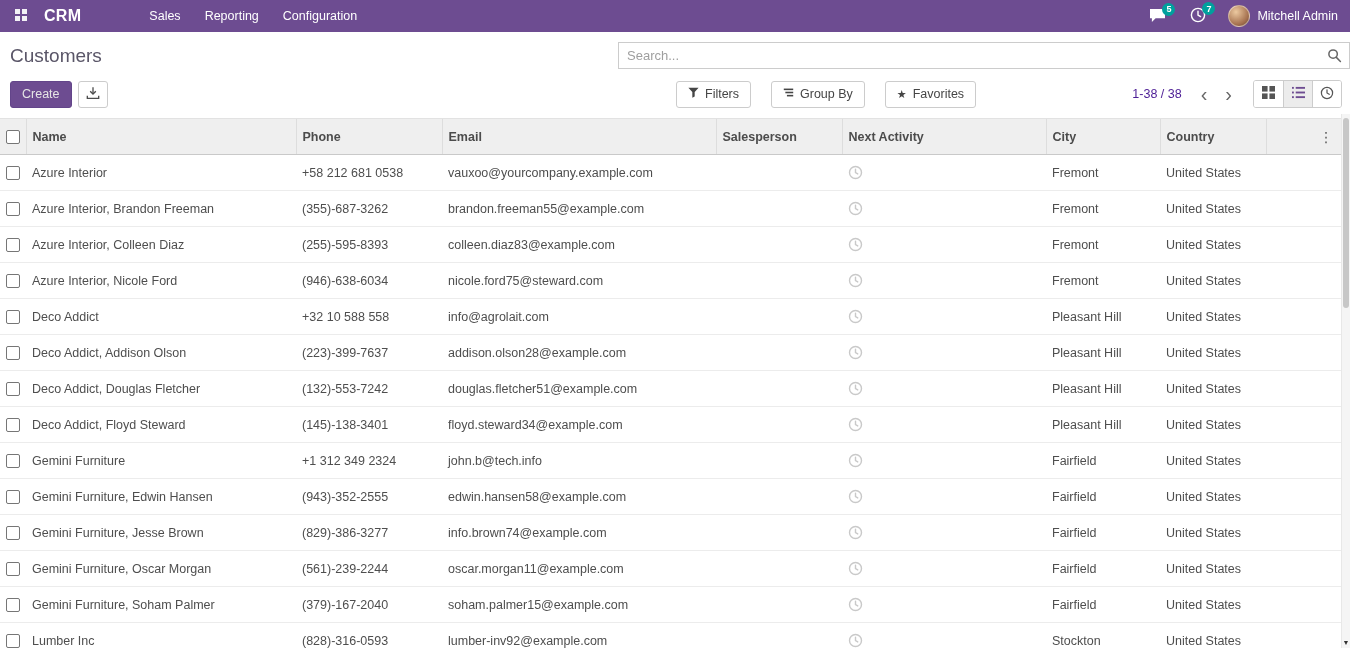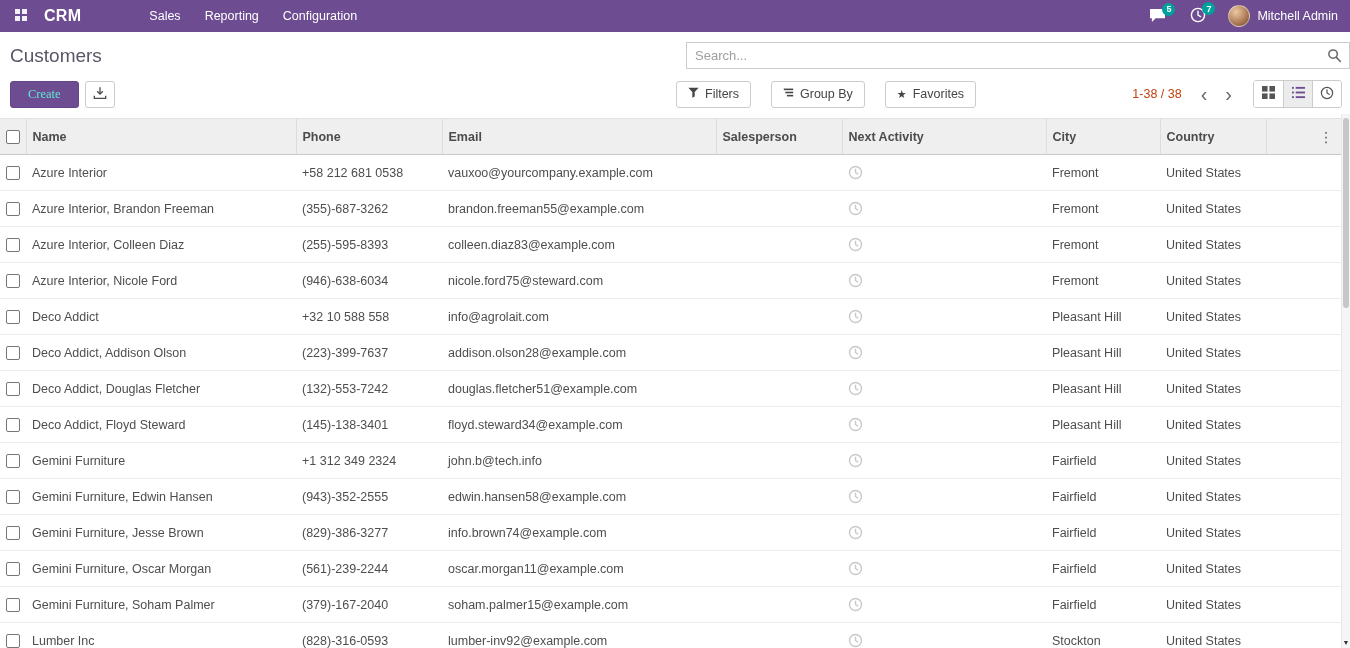--- a/index.html
+++ b/index.html
@@ -26,34 +26,34 @@
   }
   .user { display: flex; align-items: center; gap: 7px; font-size: 12.5px; padding: 0 4px 0 10px; cursor: pointer; }
   .avatar {
     width: 22px; height: 22px; border-radius: 50%;
     background: radial-gradient(circle at 35% 30%, #ecc9a0, #a5714f 65%, #5f3f2d);
     border: 1px solid rgba(255,255,255,.45); display: inline-block;
   }
   
   .cp-top { display: flex; align-items: center; padding: 10px 0 6px 10px; }
   .page-title { font-size: 19px; font-weight: normal; color: #5a5668; }
-  .searchbox { margin-left: auto; position: relative; width: 664px; height: 27px; border: 1px solid #cccccc; background: #fff; }
+  .searchbox { margin-left: auto; position: relative; width: 732px; height: 27px; border: 1px solid #cccccc; background: #fff; }
   .searchbox input { width: 100%; height: 100%; border: none; outline: none; padding: 0 28px 0 8px; font-size: 13px; color: #4c4c4c; background: transparent; }
   .searchbox input::placeholder { color: #9f9f9f; }
   .search-ico { position: absolute; right: 7px; top: 5px; cursor: pointer; }
   .cp-bottom { display: flex; align-items: center; padding: 5px 8px 10px 10px; }
   .cp-left { width: 50%; display: flex; align-items: center; gap: 6px; }
   .btn { height: 27px; font-size: 12.5px; border-radius: 3px; cursor: pointer; font-family: inherit; }
-  .btn-primary { background: #6d4c91; color: #5eead4; border: 1px solid #63458a; padding: 0 17px; font-family: Liberation Serif, serif; }
+  .btn-primary { background: #6d4c91; color: #e5e5e5; border: 1px solid #63458a; padding: 0 11px; }
   .btn-default { background: #fff; color: #454545; border: 1px solid #cccccc; padding: 0 11px; display: inline-flex; align-items: center; gap: 6px; }
   .btn-icon { background: #fff; border: 1px solid #cccccc; width: 30px; display: inline-flex; align-items: center; justify-content: center; }
   .cp-middle { display: flex; gap: 20px; }
   .star { font-size: 11px; color: #454545; line-height: 1; }
   .cp-right { margin-left: auto; display: flex; align-items: center; }
-  .pager-text { font-size: 12.5px; color: #c2410c; margin-right: 10px; }
+  .pager-text { font-size: 12.5px; color: #4c1d95; margin-right: 10px; }
   .pager-btn { border: none; background: none; font-size: 20px; color: #666; cursor: pointer; padding: 0 9px; line-height: 20px; }
   .switcher { display: flex; border: 1px solid #cccccc; border-radius: 3px; overflow: hidden; margin-left: 12px; }
   .switcher button { width: 29px; height: 26px; background: #fff; border: none; border-left: 1px solid #cccccc; cursor: pointer; display: flex; align-items: center; justify-content: center; }
   .switcher button:first-child { border-left: none; }
   .switcher button.active { background: #ececec; }
   
   table { width: 100%; border-collapse: collapse; table-layout: fixed; }
   thead th {
     background: #efefef; font-size: 12.5px; color: #4c4c4c; text-align: left; font-weight: bold;
     height: 36px; padding: 0 6px; border-bottom: 1px solid #c9c9c9; border-top: 1px solid #e2e2e2;

